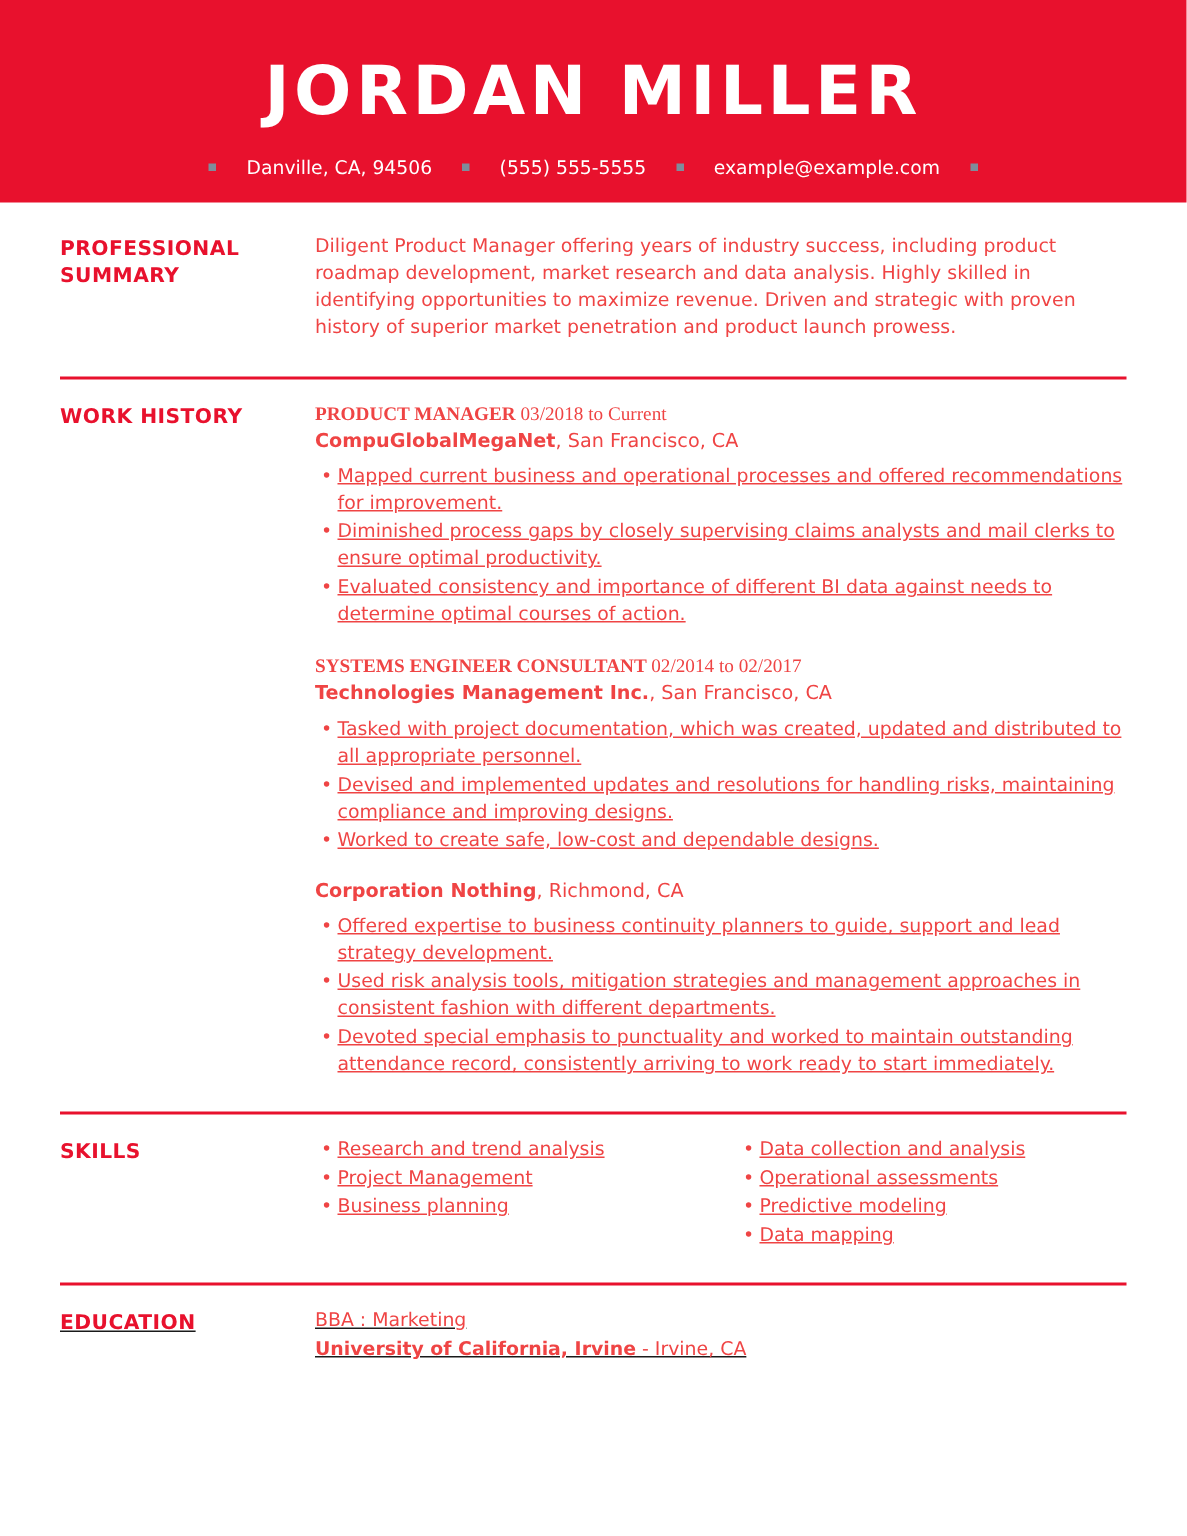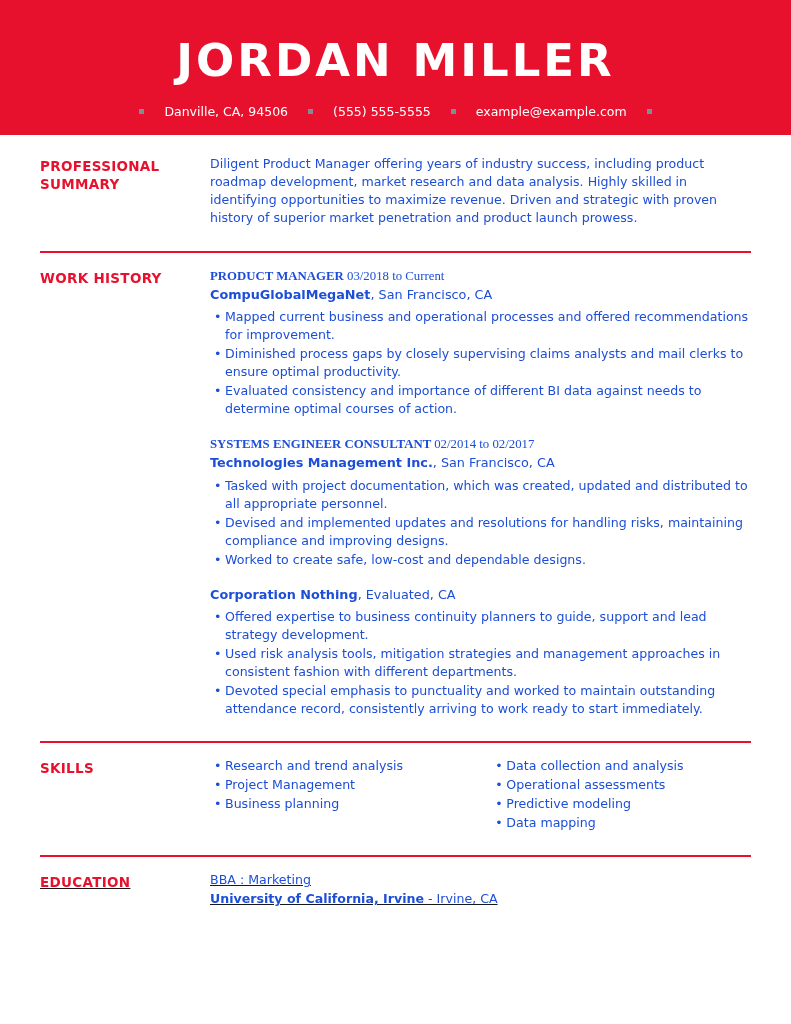--- a/index.html
+++ b/index.html
@@ -76,21 +76,21 @@
     font-weight: bold;
     letter-spacing: 0.3px;
     line-height: 1.35;
     padding-top: 2px;
     box-sizing: border-box;
   }
   .section-body {
     flex: 1;
     font-size: 12.6px;
     line-height: 1.43;
-    color: #1d4ed8;
+    color: #ef4444;
   }
   .rule {
     border: none;
     border-top: 2.5px solid #e8112d;
     margin: 0;
   }
 
   
   .summary-text { margin: 0; }
 
@@ -110,20 +110,21 @@
     font-size: 12.8px;
     margin: 0 0 4px 0;
   }
   .job-company .co {
     font-weight: bold;
   }
   ul.bullets {
     margin: 0;
     padding-left: 15px;
     list-style: none;
+    text-decoration: underline;
   }
   ul.bullets li {
     position: relative;
     padding-left: 0px;
     margin-bottom: 1px;
   }
   ul.bullets li:before {
     content: "\2022";
     position: absolute;
     left: -11px;
@@ -211,21 +212,21 @@
           </div>
           <ul class="bullets">
             <li>Tasked with project documentation, which was created, updated and distributed to all appropriate personnel.</li>
             <li>Devised and implemented updates and resolutions for handling risks, maintaining compliance and improving designs.</li>
             <li>Worked to create safe, low-cost and dependable designs.</li>
           </ul>
         </div>
 
         <div class="job">
           <div class="job-company">
-            <span class="co">Corporation Nothing</span><span>, Evaluated, CA</span>
+            <span class="co">Corporation Nothing</span><span>, Richmond, CA</span>
           </div>
           <ul class="bullets">
             <li>Offered expertise to business continuity planners to guide, support and lead strategy development.</li>
             <li>Used risk analysis tools, mitigation strategies and management approaches in consistent fashion with different departments.</li>
             <li>Devoted special emphasis to punctuality and worked to maintain outstanding attendance record, consistently arriving to work ready to start immediately.</li>
           </ul>
         </div>
 
       </div>
     </div>

